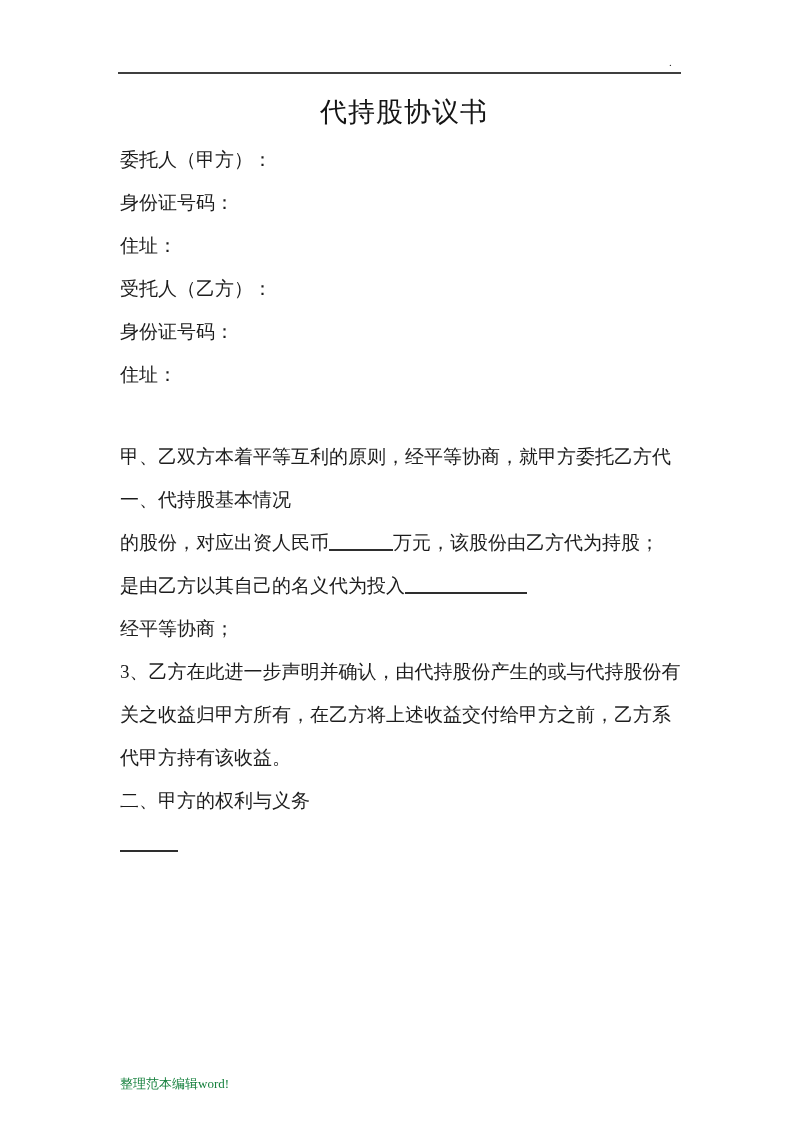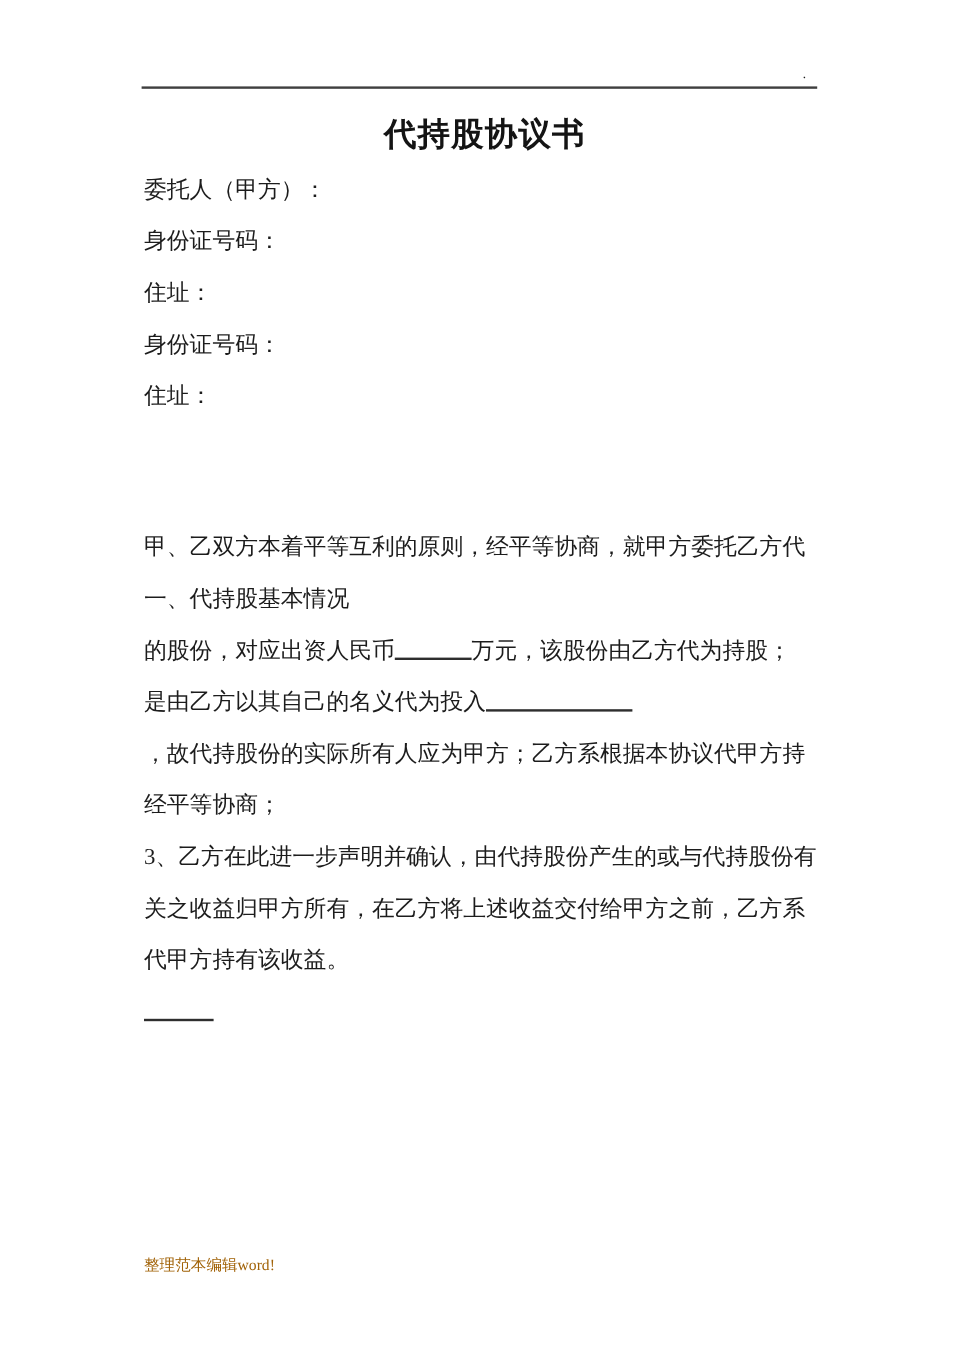--- a/index.html
+++ b/index.html
@@ -19,28 +19,28 @@
   .stray-dot{
     position:absolute;
     left:669px;top:57px;
     font-size:11px;color:#1c1c1c;line-height:11px;
   }
   .title{
     position:absolute;
     left:120px;top:92px;width:568px;
     margin:0;
     text-align:center;
-    font-size:27px;font-weight:700;
+    font-size:27px;font-weight:400;
     letter-spacing:1px;
     line-height:40px;
     color:#141414;
   }
   .parties{
     position:absolute;
-    left:120px;top:138px;width:568px;font-family:Liberation Mono, monospace;
+    left:120px;top:138px;width:568px;
   }
   .party-line{
     font-size:19px;
     line-height:43px;
     white-space:nowrap;
   }
   .body-block{
     position:absolute;
     left:120px;top:435px;width:568px;
   }
@@ -54,52 +54,53 @@
     height:0.95em;
     margin-bottom:-2px;
     border-bottom:2px solid #2e2e2e;
   }
   .blank--long{width:335px;}
   .blank--short{width:64px;}
   .blank--medium{width:122px;}
   .blank--tail{width:58px;}
   .footer{
     position:absolute;
-    left:120px;top:1045px;
+    left:120px;top:1075px;
     font-size:13px;
     line-height:17px;
-    color:#a16207;
+    color:#15803d;
   }
 </style>
 </head>
 <body>
 
 <div class="page">
 
   <div class="header-rule"></div>
   <span class="stray-dot">.</span>
 
   <h1 class="title">代持股协议书</h1>
 
   <div class="parties">
     <div class="party-line">委托人（甲方）：</div>
     <div class="party-line">身份证号码：</div>
     <div class="party-line">住址：</div>
+    <div class="party-line">受托人（乙方）：</div>
     <div class="party-line">身份证号码：</div>
     <div class="party-line">住址：</div>
   </div>
 
   <div class="body-block" id="body-lines">
       <div class="body-line"><span>甲、乙双方本着平等互利的原则，经平等协商，就甲方委托乙方代</span></div>
       <div class="body-line"><span>一、代持股基本情况</span></div>
       <div class="body-line"><span>的股份，对应出资人民币</span><span class="blank blank--short"></span><span>万元，该股份由乙方代为持股；</span></div>
       <div class="body-line"><span>是由乙方以其自己的名义代为投入</span><span class="blank blank--medium"></span></div>
-      <div class="body-line"><span>，故代持股份的实际所有人应为甲方；乙方系根据本协议代甲方持</span></div>
       <div class="body-line"><span>经平等协商；</span></div>
       <div class="body-line"><span>3、乙方在此进一步声明并确认，由代持股份产生的或与代持股份有</span></div>
       <div class="body-line"><span>关之收益归甲方所有，在乙方将上述收益交付给甲方之前，乙方系</span></div>
       <div class="body-line"><span>代甲方持有该收益。</span></div>
+      <div class="body-line"><span>二、甲方的权利与义务</span></div>
       <div class="body-line"><span class="blank blank--tail"></span></div>
     </div>
 
   <div class="footer">整理范本编辑word!</div>
 
 </div>
 
 </body></html>

